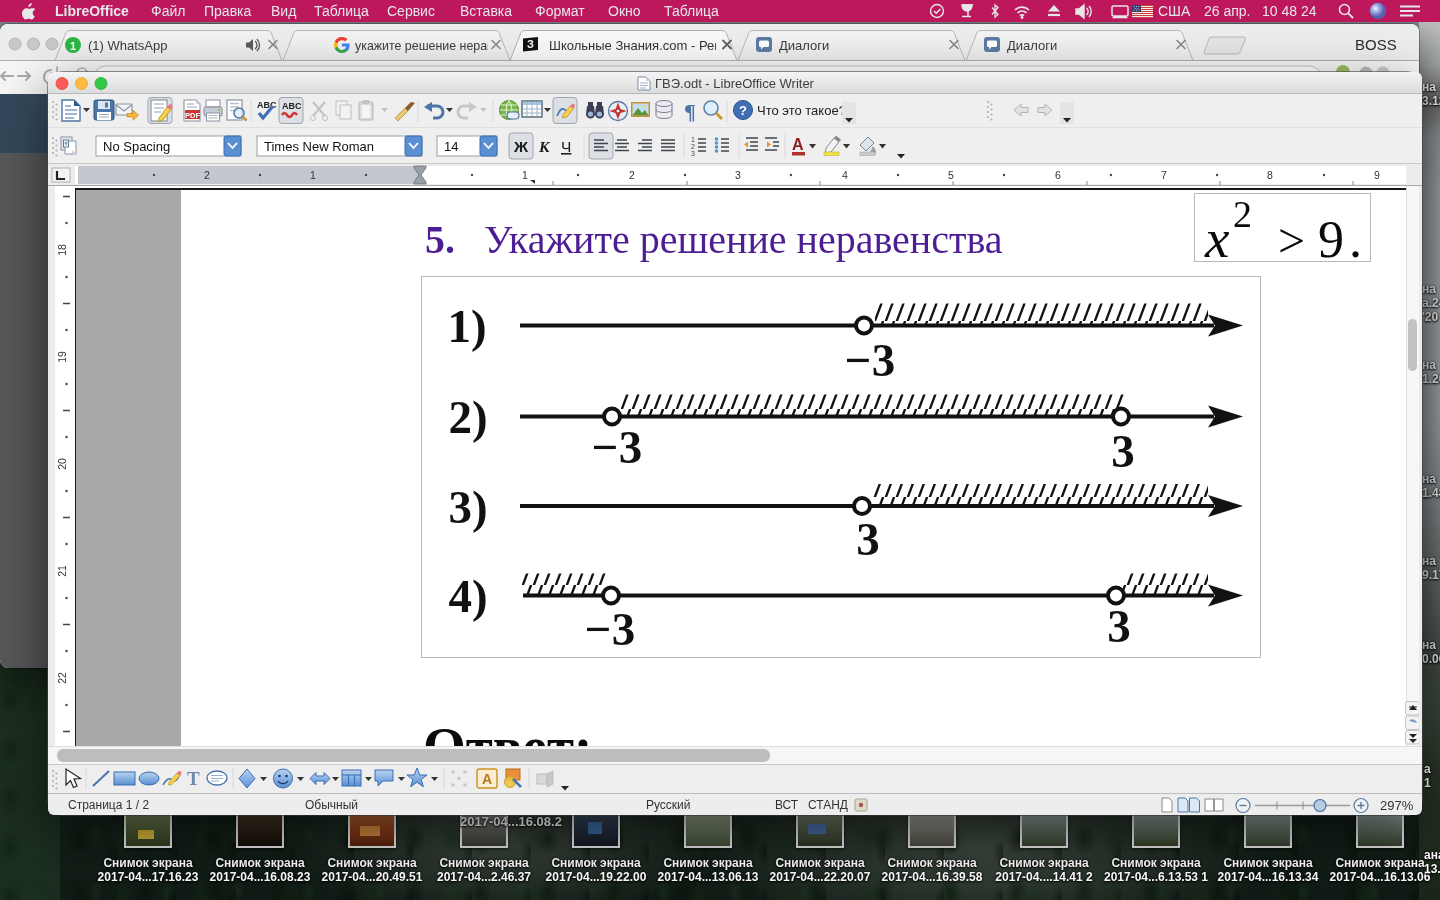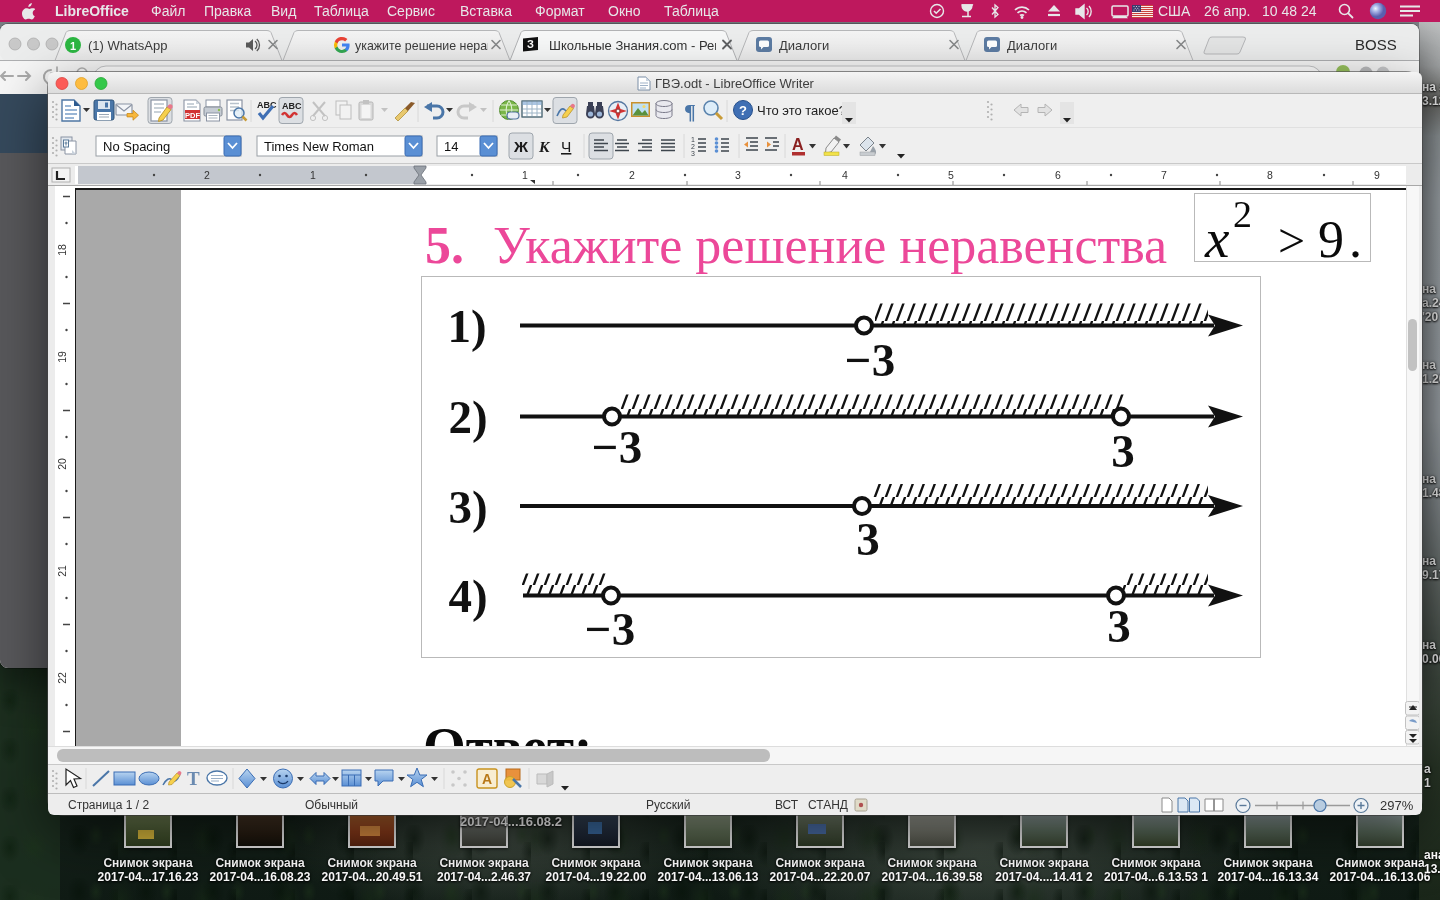--- a/index.html
+++ b/index.html
@@ -597,21 +597,21 @@
           <circle cx="11.5" cy="412" r="1.2"></circle>
           <circle cx="11.5" cy="465" r="1.2"></circle>
           <circle cx="11.5" cy="519" r="1.2"></circle>
         </g>
   </svg>
 
   <div class="a" style="left:27px;top:0;width:1331px;height:560px;overflow:hidden;background:#fff">
    <div class="a" style="left:-2px;top:1.5px;width:1334px;height:2.5px;background:#191919"></div>
    <div class="a" style="left:-2px;top:1.5px;width:2.5px;height:558px;background:#191919"></div>
    <div class="a" style="left:1px;top:4px;width:105px;height:556px;background:#a9a9a9"></div>
-   <div class="a ser" style="left:350px;top:30px;font-size:52px;color:#ec4899;white-space:nowrap"><b>5.</b><span style="display:inline-block;width:29px"></span>Укажите решение неравенства</div>
+   <div class="a ser" style="left:350px;top:30px;font-size:40px;color:#4c1d95;white-space:nowrap"><b>5.</b><span style="display:inline-block;width:29px"></span>Укажите решение неравенства</div>
    <div class="a" style="left:1119px;top:7px;width:177px;height:69px;border:1px solid #b9b9b9"></div>
    <div class="a ser" style="left:1130px;top:25px;font-size:55px;font-style:italic;color:#0a0a0a;line-height:1">x</div>
         <div class="a ser" style="left:1158px;top:9px;font-size:38px;color:#0a0a0a;line-height:1">2</div>
         <div class="a ser" style="left:1203px;top:31px;font-size:48px;color:#0a0a0a;line-height:1">&gt;</div>
         <div class="a ser" style="left:1243px;top:28px;font-size:52px;color:#0a0a0a;line-height:1">9<span style="margin-left:5px">.</span></div>
 
    <div class="a" style="left:346px;top:90px;width:840px;height:382px;border:1px solid #b9b9b9"></div>
    <svg class="a" style="left:347px;top:91px" width="838" height="380" viewBox="0 0 838 380">
     <defs>
             <pattern id="hat" width="11" height="22" patternUnits="userSpaceOnUse">

